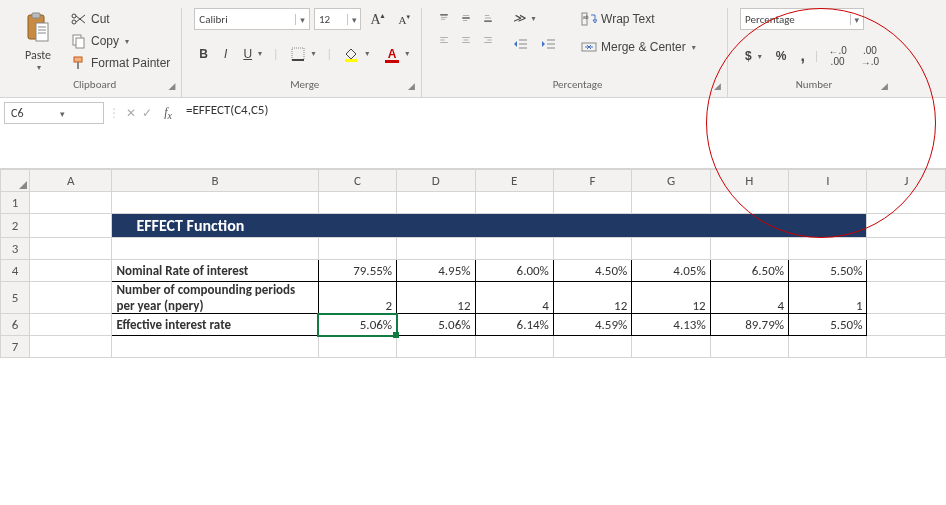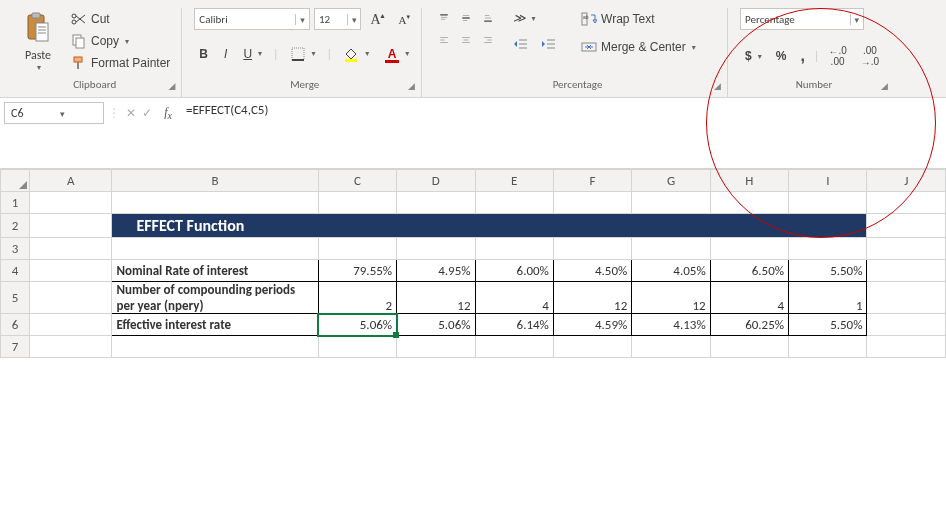--- a/index.html
+++ b/index.html
@@ -438,21 +438,21 @@
 
 <tr>
           <th class="rowhead">6</th>
           <td></td>
 <td class="bcell blabel">Effective interest rate</td>
 <td class="bcell bnum selcell">5.06%</td>
 <td class="bcell bnum">5.06%</td>
 <td class="bcell bnum">6.14%</td>
 <td class="bcell bnum">4.59%</td>
 <td class="bcell bnum">4.13%</td>
-<td class="bcell bnum">60.25%</td>
+<td class="bcell bnum">89.79%</td>
 <td class="bcell bnum">5.50%</td>
 <td></td>
         </tr>
 
 <tr>
           <th class="rowhead">7</th>
           <td></td>
           <td></td>
           <td></td>
           <td></td>

